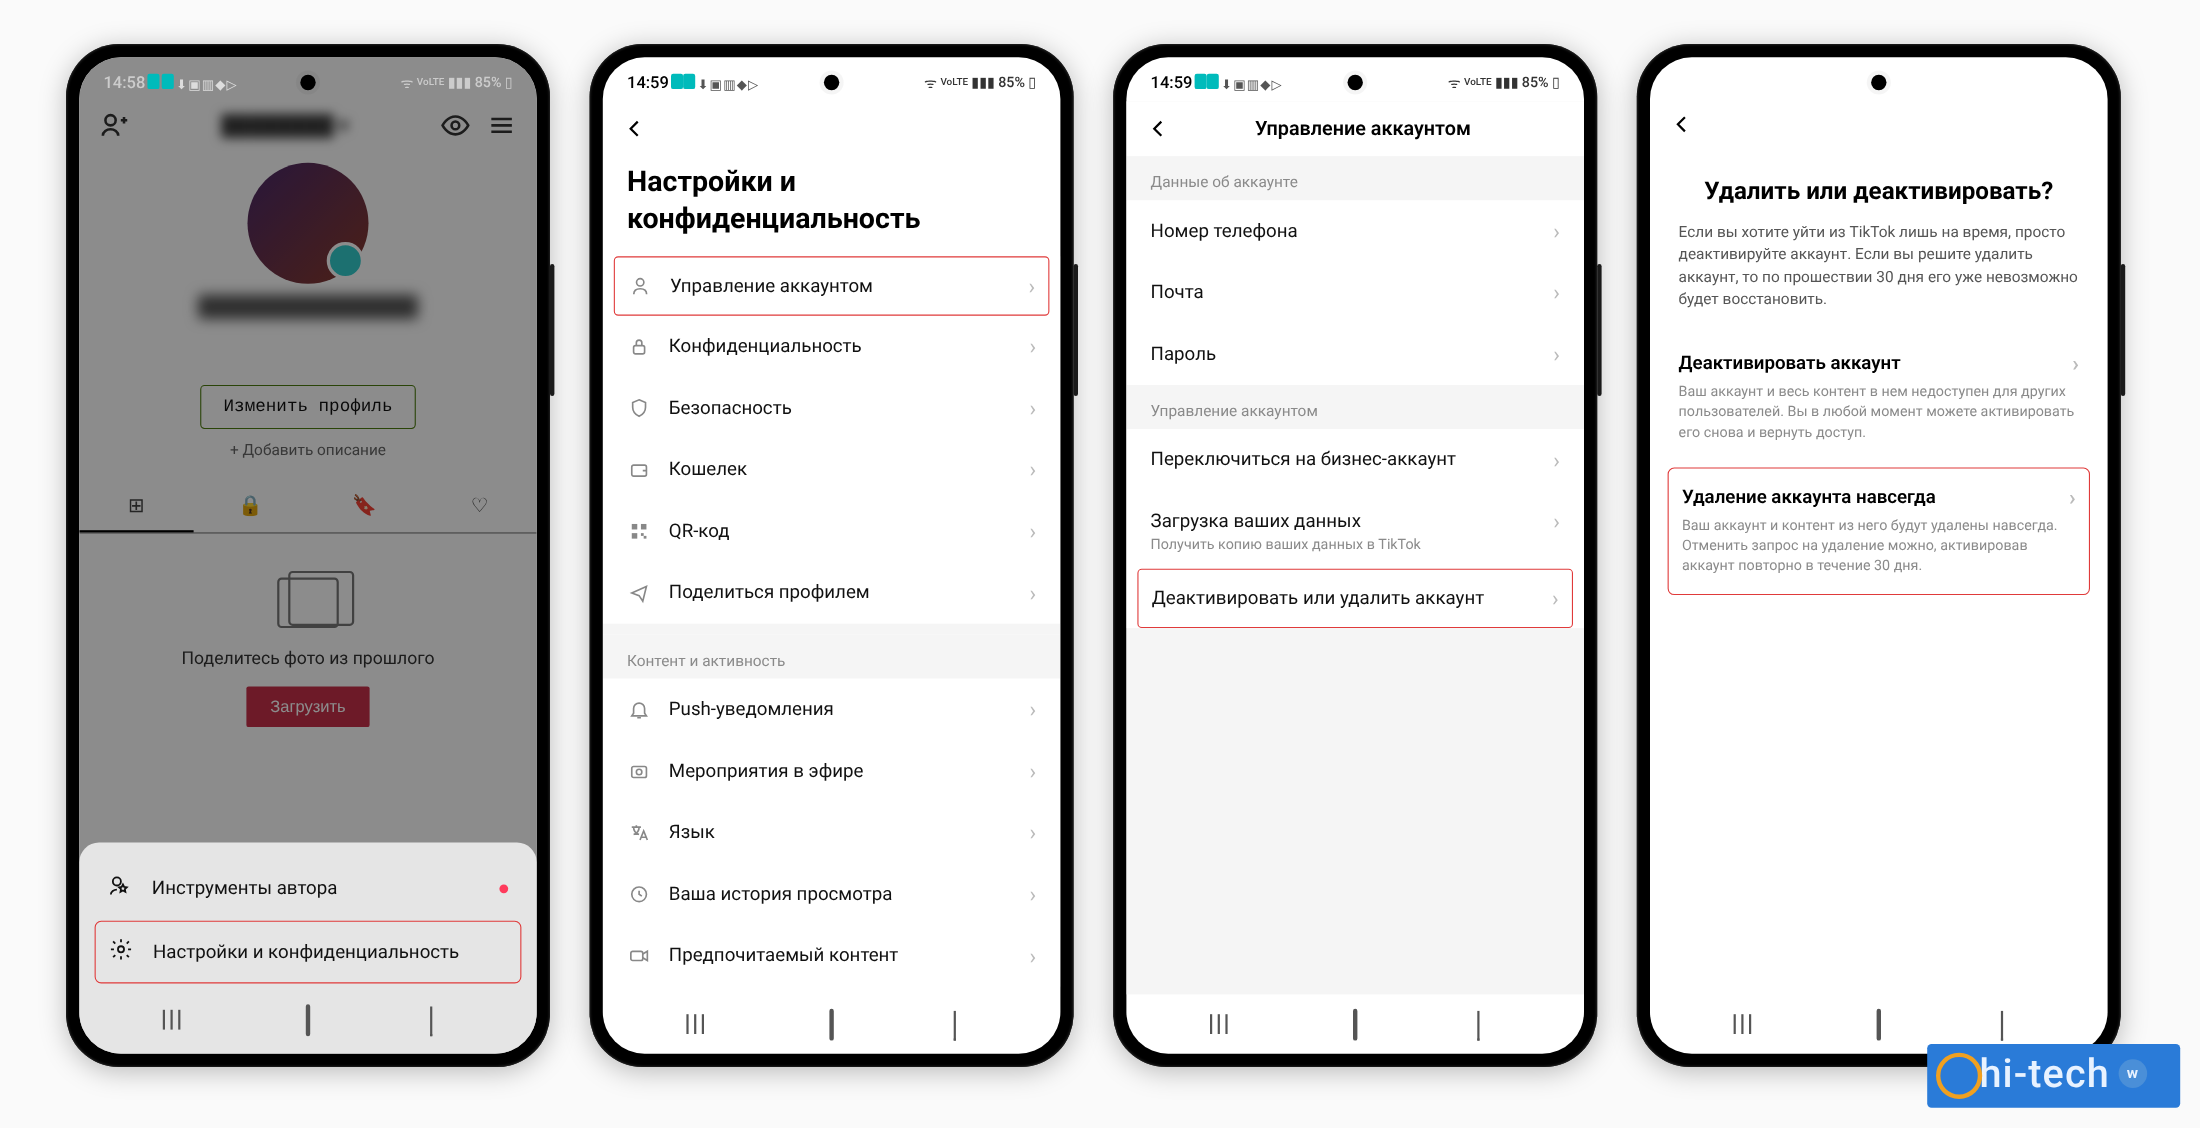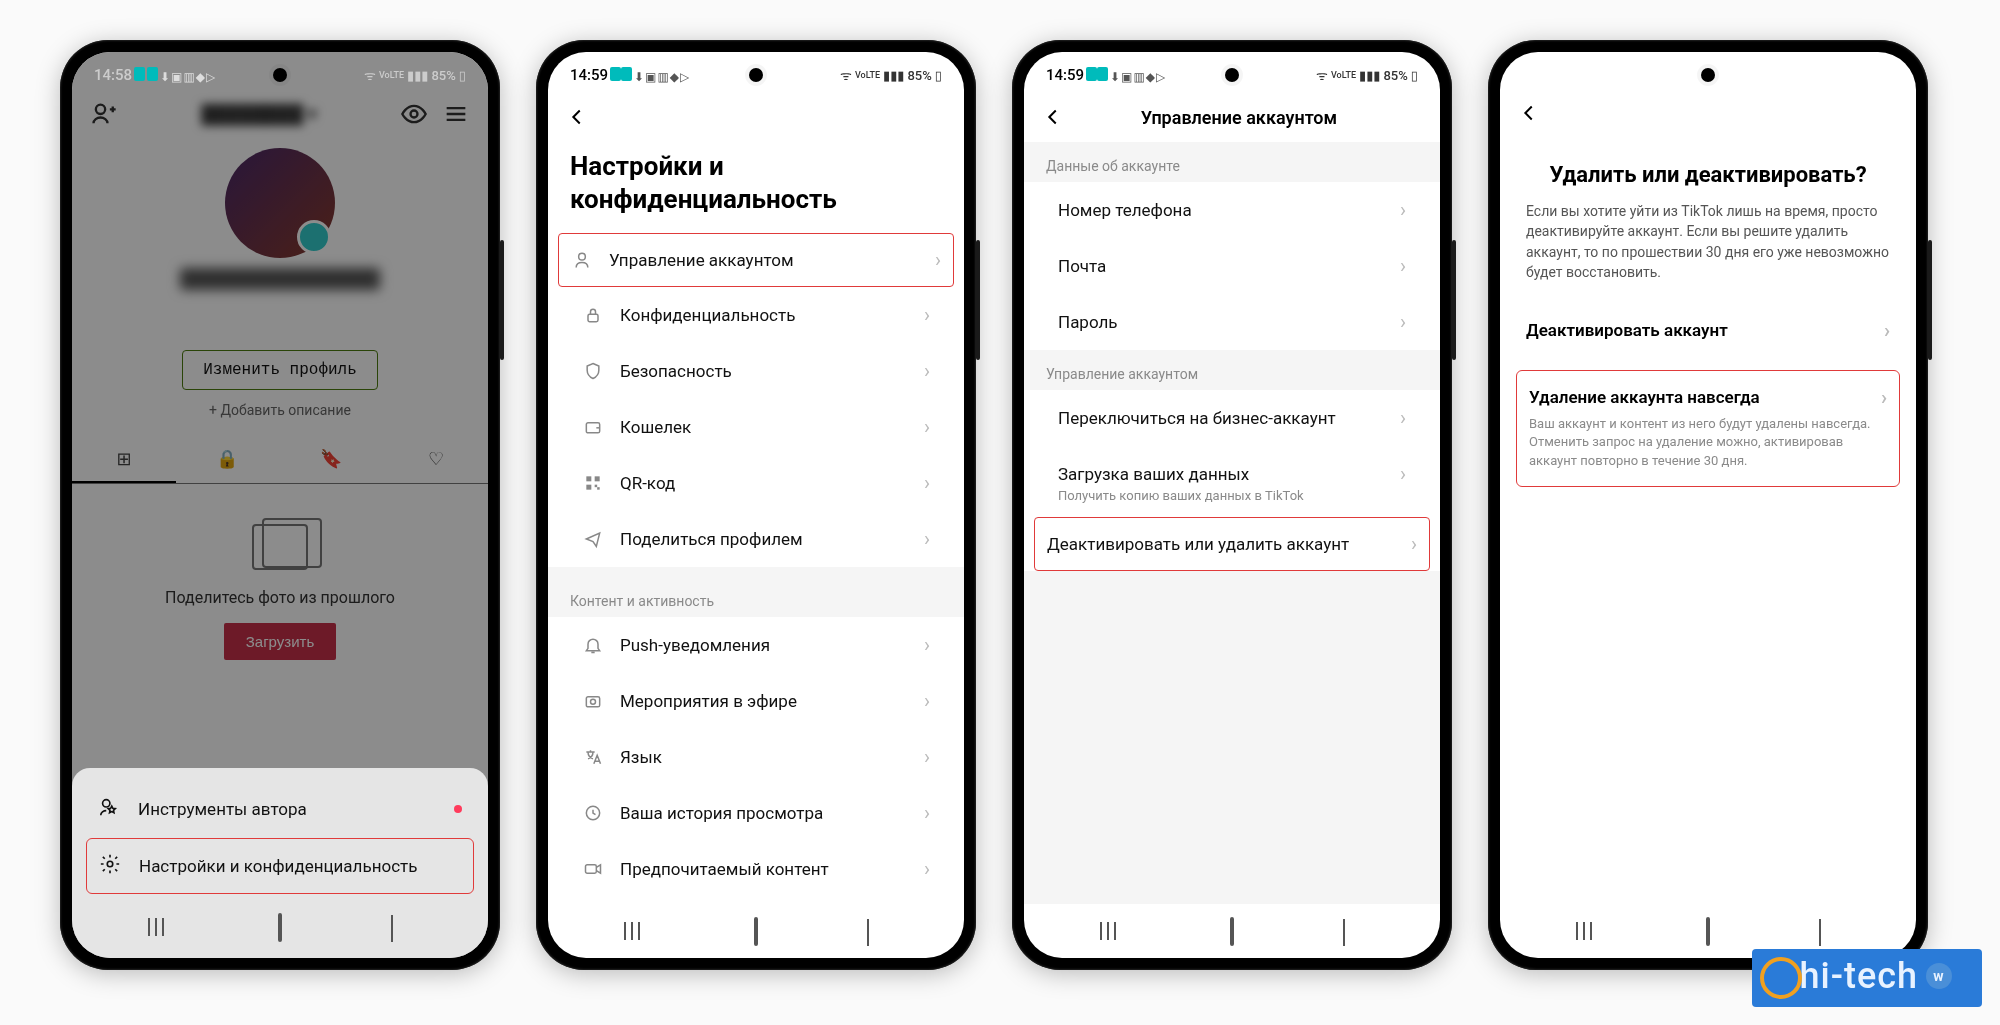--- a/index.html
+++ b/index.html
@@ -115,21 +115,21 @@
     display:flex;align-items:center;gap:14px;padding:14px 18px;
   }
   .back-arr{width:22px;height:22px;display:flex;align-items:center;}
   .back-arr svg{width:22px;height:22px;}
   .page-title-centered{flex:1;text-align:center;font-size:18px;font-weight:600;margin-right:22px;}
   .page-title-big{font-size:26px;font-weight:700;line-height:1.25;padding:8px 22px 18px;}
   .section-label{font-size:14px;color:#8a8a8a;padding:16px 22px 8px;background:#f5f5f5;}
   .section-label.plain{background:transparent;padding-top:8px;}
   .list{background:#fff;}
   .row{
-    display:flex;align-items:center;gap:16px;padding:16px 34px;font-size:17px;color:#111;
+    display:flex;align-items:center;gap:16px;padding:16px 22px;font-size:17px;color:#111;
   }
   .row .lbl{flex:1;}
   .row .sub{font-size:13px;color:#8a8a8a;margin-top:2px;}
   .chev{color:#bbb;font-size:20px;}
   .row-icon{width:22px;color:#888;display:flex;align-items:center;justify-content:center;}
   .row-icon svg{width:20px;height:20px;}
   .hl{border:1.5px solid #e03a3a;border-radius:4px;margin:0 10px;padding:14px 12px !important;}
   .gap{height:10px;background:#f5f5f5;}
 
   
@@ -500,20 +500,21 @@
             </svg>
           </span>
       </div>
       <div class="s4-title">Удалить или деактивировать?</div>
       <div class="s4-desc">Если вы хотите уйти из TikTok лишь на время, просто деактивируйте аккаунт. Если вы решите удалить аккаунт, то по прошествии 30 дня его уже невозможно будет восстановить.</div>
       <div class="opt">
         <h4>
             <span>Деактивировать аккаунт</span>
             <span class="chev">›</span>
           </h4>
+        <p>Ваш аккаунт и весь контент в нем недоступен для других пользователей. Вы в любой момент можете активировать его снова и вернуть доступ.</p>
       </div>
       <div class="opt hl2">
         <h4>
             <span>Удаление аккаунта навсегда</span>
             <span class="chev">›</span>
           </h4>
         <p>Ваш аккаунт и контент из него будут удалены навсегда. Отменить запрос на удаление можно, активировав аккаунт повторно в течение 30 дня.</p>
       </div>
     </div>
     <div class="navbar">

